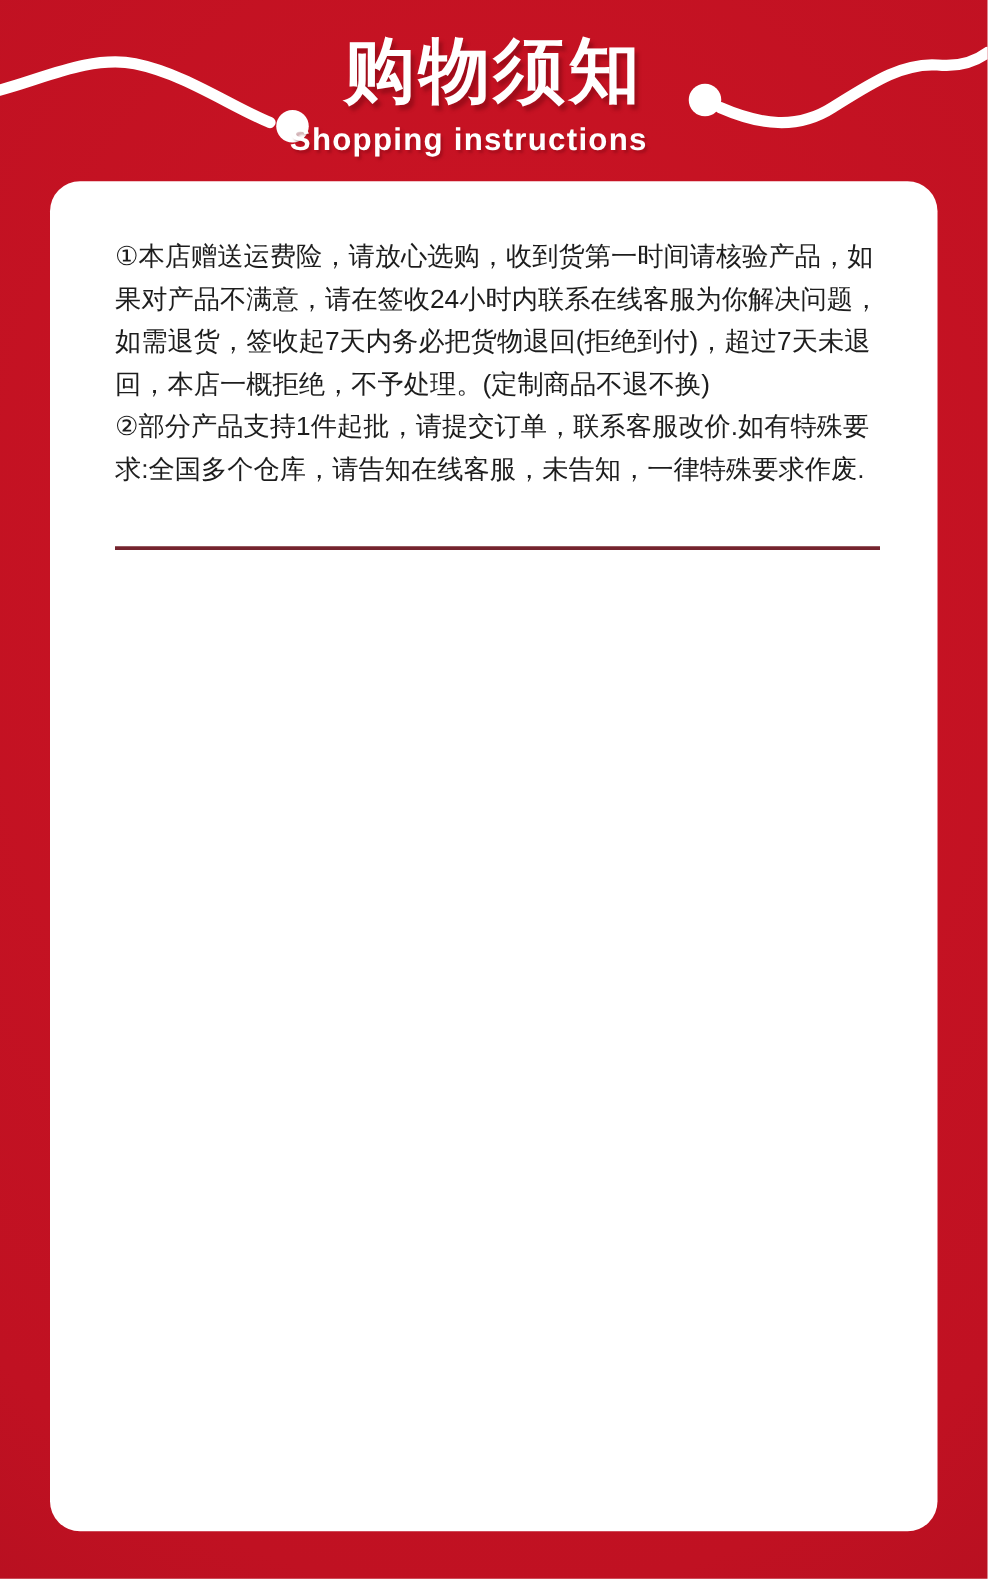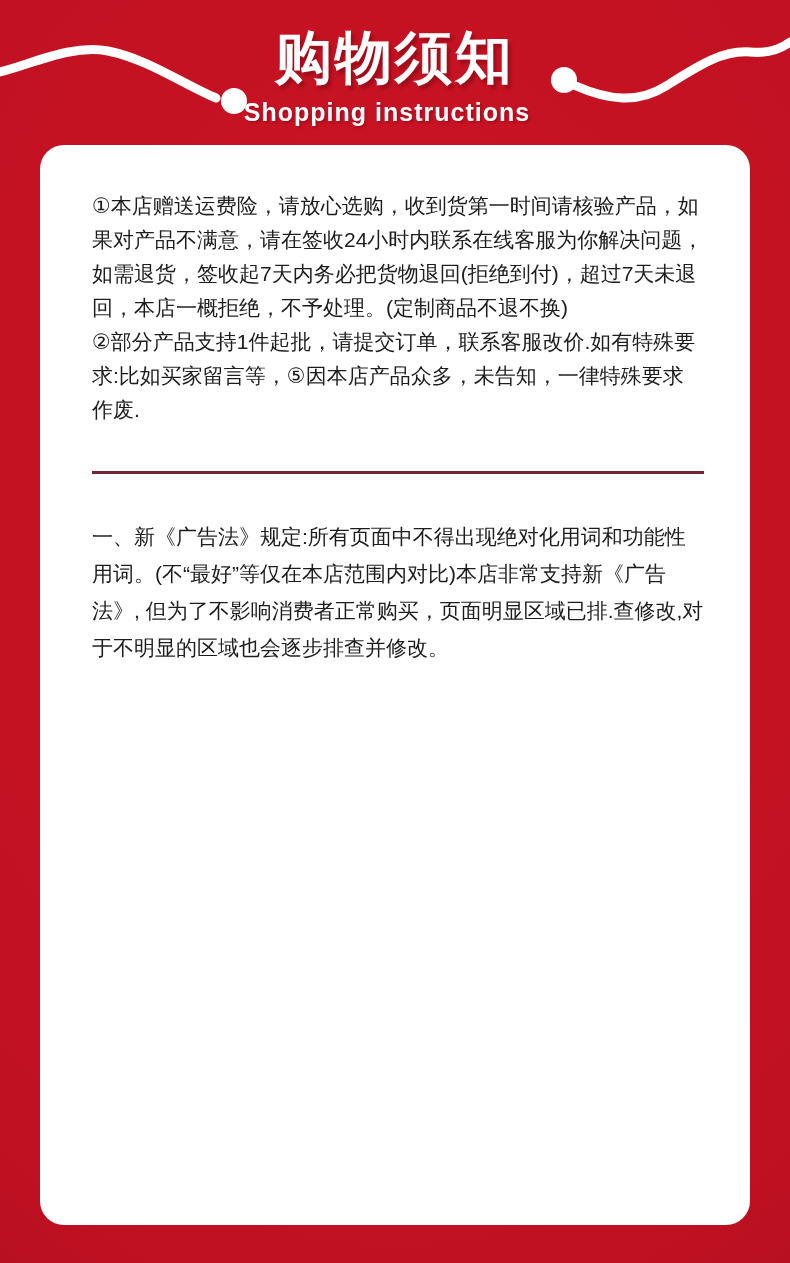--- a/index.html
+++ b/index.html
@@ -40,21 +40,21 @@
     font-size: 57px;
     font-weight: 800;
     letter-spacing: 3px;
     line-height: 62px;
     text-shadow: 3px 4px 3px rgba(110, 6, 16, 0.45);
     white-space: nowrap;
   }
   .subtitle {
     position: absolute;
     top: 98px;
-    left: 12px;
+    left: 0;
     width: 750px;
     text-align: center;
     color: #ffffff;
     font-size: 25px;
     font-weight: 700;
     letter-spacing: 1px;
     text-shadow: 2px 2px 2px rgba(110, 6, 16, 0.35);
     white-space: nowrap;
   }
 
@@ -126,23 +126,22 @@
 
   <div class="title">购物须知</div>
 
   <div class="subtitle">Shopping instructions</div>
 </div>
 
 <div class="card">
 
   <div class="notice">
     <p>①本店赠送运费险，请放心选购，收到货第一时间请核验产品，如果对产品不满意，请在签收24小时内联系在线客服为你解决问题，如需退货，签收起7天内务必把货物退回(拒绝到付)，超过7天未退回，本店一概拒绝，不予处理。(定制商品不退不换)</p>
-    <p>②部分产品支持1件起批，请提交订单，联系客服改价.如有特殊要求:比如买家留言等，⑤因本店产品众多，未告知，一律特殊要求作废.</p>
+    <p>②部分产品支持1件起批，请提交订单，联系客服改价.如有特殊要求:全国多个仓库，请告知在线客服，未告知，一律特殊要求作废.</p>
   </div>
 
   <hr class="divider">
 
 
   <div class="adlaw">
-    <p>一、新《广告法》规定:所有页面中不得出现绝对化用词和功能性用词。(不“最好”等仅在本店范围内对比)本店非常支持新《广告法》, 但为了不影响消费者正常购买，页面明显区域已排.查修改,对于不明显的区域也会逐步排查并修改。</p>
   </div>
 
 </div>
 
 </body></html>

